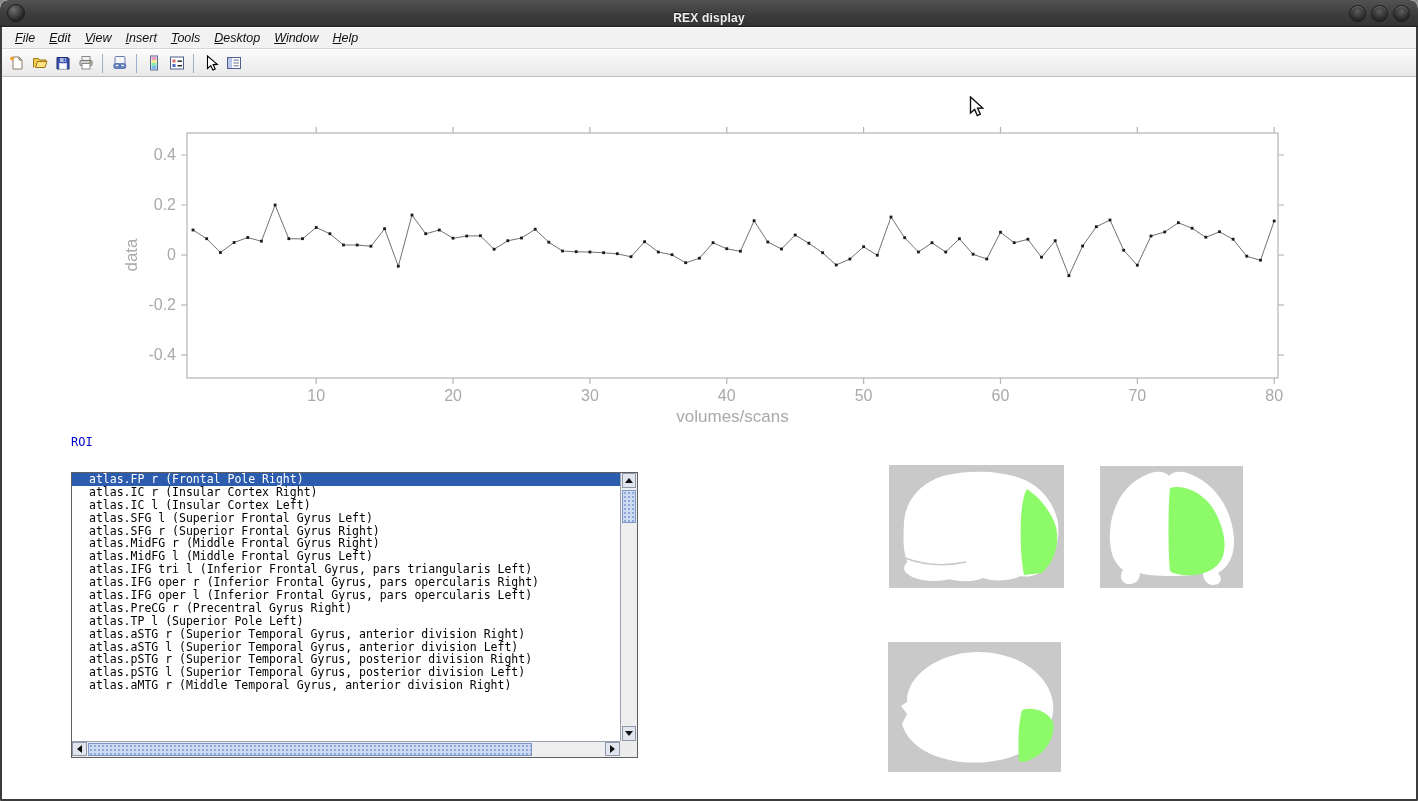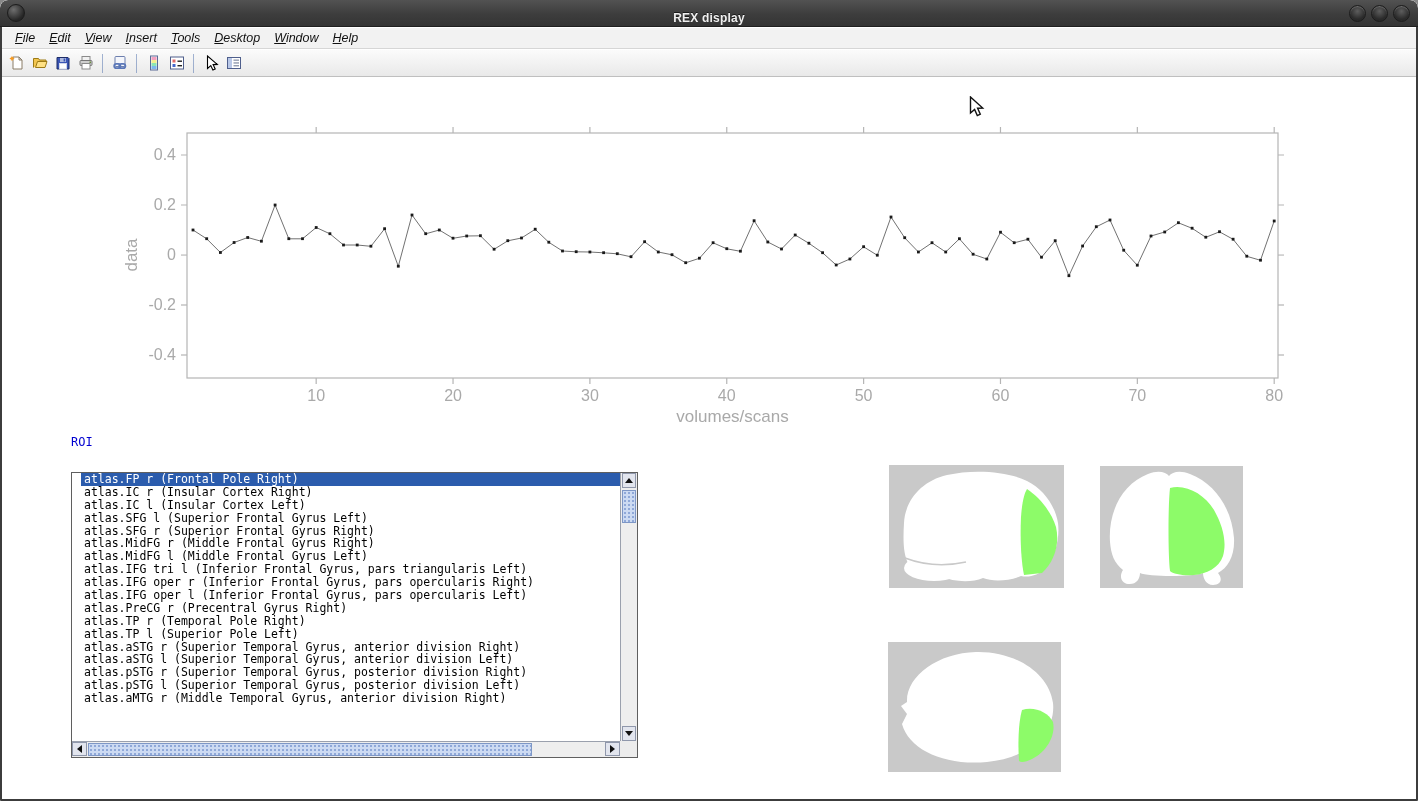--- a/index.html
+++ b/index.html
@@ -75,23 +75,23 @@
   }
 
   
   .listbox {
     position:absolute; left:71px; top:395px; width:567px; height:286px;
     background:#fff; border:1px solid #5f5f5f;
     display:grid; grid-template-columns:1fr 17px; grid-template-rows:1fr 16px;
   }
   .list-rows { overflow:hidden; background:#fff; }
   .list-row {
-    height:12.9px; line-height:12.9px; padding-left:3px;
+    height:12.9px; line-height:12.9px; padding-left:17px;
     font-family:"DejaVu Sans Mono", monospace; font-size:11.5px;
-    white-space:nowrap; color:#000;margin-left:9px;
+    white-space:nowrap; color:#000;
   }
   .list-row.selected { background: var(--selection-blue, #2b5cad); color:#fff; }
 
   .vscroll { position:relative; background:#eeeeee; border-left:1px solid #9aa0ad; }
   .hscroll { position:relative; background:#eeeeee; border-top:1px solid #9aa0ad; }
   .sb-corner { background:#ececec; }
 
   .sb-btn {
     position:absolute; background:#e2e5ee; border:1px solid #8f97ab;
     display:flex; align-items:center; justify-content:center;
@@ -370,21 +370,20 @@
           <div class="list-row">atlas.IC r (Insular Cortex Right)</div>
           <div class="list-row">atlas.IC l (Insular Cortex Left)</div>
           <div class="list-row">atlas.SFG l (Superior Frontal Gyrus Left)</div>
           <div class="list-row">atlas.SFG r (Superior Frontal Gyrus Right)</div>
           <div class="list-row">atlas.MidFG r (Middle Frontal Gyrus Right)</div>
           <div class="list-row">atlas.MidFG l (Middle Frontal Gyrus Left)</div>
           <div class="list-row">atlas.IFG tri l (Inferior Frontal Gyrus, pars triangularis Left)</div>
           <div class="list-row">atlas.IFG oper r (Inferior Frontal Gyrus, pars opercularis Right)</div>
           <div class="list-row">atlas.IFG oper l (Inferior Frontal Gyrus, pars opercularis Left)</div>
           <div class="list-row">atlas.PreCG r (Precentral Gyrus Right)</div>
-          <div class="list-row">atlas.TP r (Temporal Pole Right)</div>
           <div class="list-row">atlas.TP l (Superior Pole Left)</div>
           <div class="list-row">atlas.aSTG r (Superior Temporal Gyrus, anterior division Right)</div>
           <div class="list-row">atlas.aSTG l (Superior Temporal Gyrus, anterior division Left)</div>
           <div class="list-row">atlas.pSTG r (Superior Temporal Gyrus, posterior division Right)</div>
           <div class="list-row">atlas.pSTG l (Superior Temporal Gyrus, posterior division Left)</div>
           <div class="list-row">atlas.aMTG r (Middle Temporal Gyrus, anterior division Right)</div>
         </div>
 
       <div class="vscroll">
         <div class="sb-btn up">

